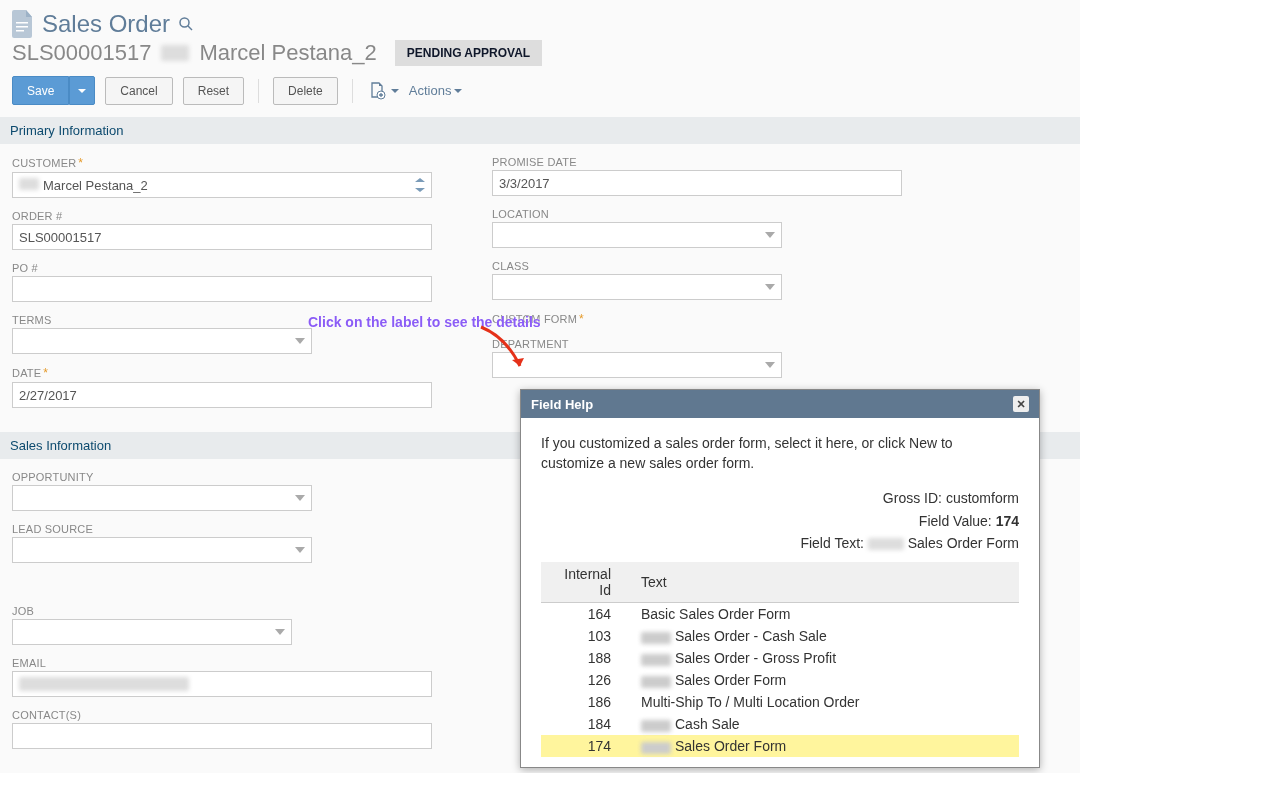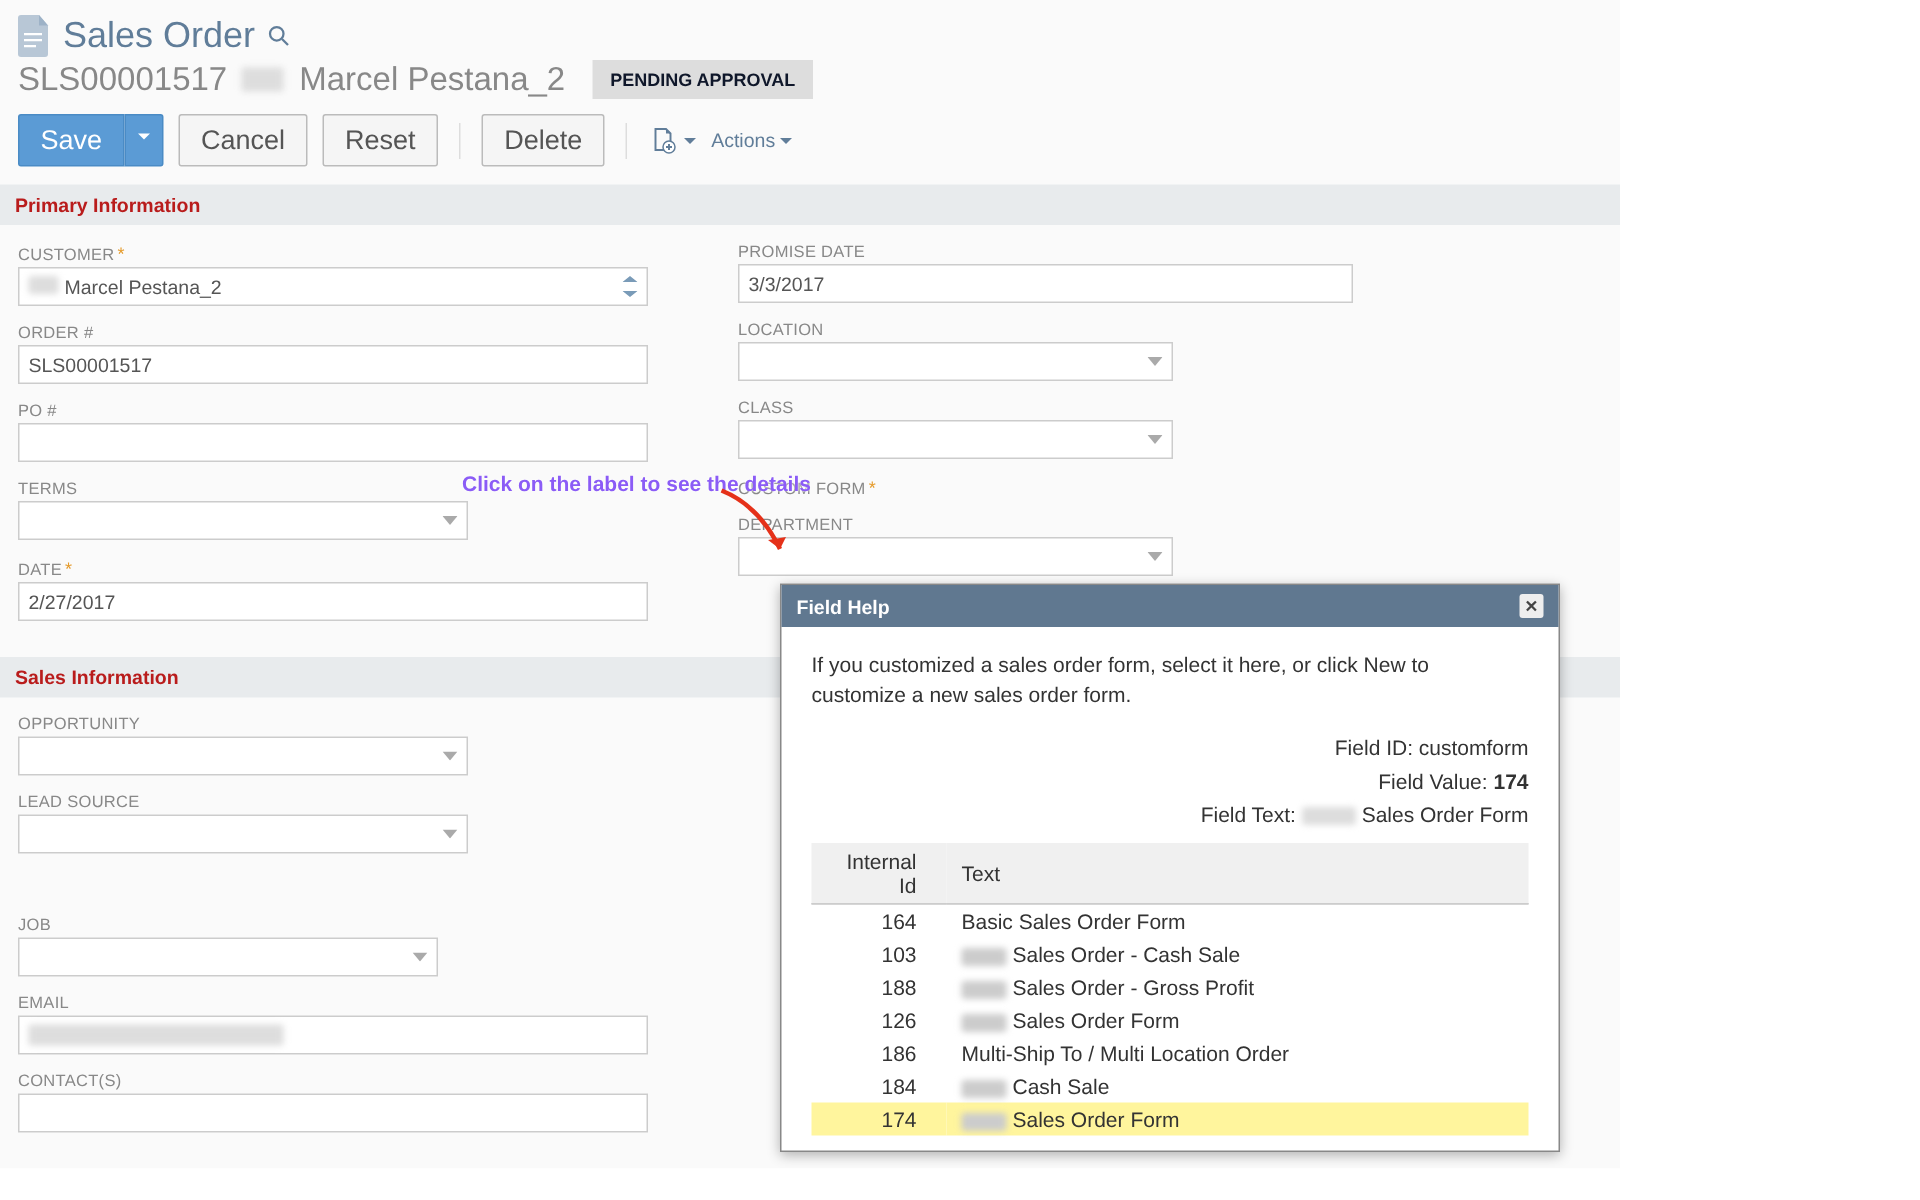--- a/index.html
+++ b/index.html
@@ -9,30 +9,30 @@
 .title-row { display: flex; align-items: center; gap: 8px; }
 .doc-icon { width: 22px; height: 28px; }
 .page-title { color: #607d99; font-size: 24px; font-weight: 400; }
 .search-icon { width: 16px; height: 16px; color: #607d99; cursor: pointer; }
 .subtitle-row { display: flex; align-items: center; gap: 10px; margin-top: 2px; }
 .order-id { color: #888; font-size: 22px; font-weight: 400; }
 .cust-blur { width: 28px; height: 16px; background: #ddd; filter: blur(2px); border-radius: 2px; }
 .customer-name { color: #888; font-size: 22px; font-weight: 400; }
 .status-badge { background: #ddd; color: #0f172a; font-size: 12px; font-weight: 600; padding: 6px 12px; margin-left: 8px; }
 .toolbar { display: flex; align-items: center; gap: 10px; padding: 4px 12px 12px; }
-.btn { border: 1px solid #bbb; background: #f5f5f5; color: #555; padding: 6px 14px; font-size: 18px; cursor: pointer; border-radius: 2px; }
+.btn { border: 1px solid #bbb; background: #f5f5f5; color: #555; padding: 6px 14px; font-size: 12px; cursor: pointer; border-radius: 2px; }
 .btn-primary { background: #5b9bd5; color: #fff; border: 1px solid #4a8bc5; }
 .btn-split { display: flex; }
 .btn-split .btn-primary { border-radius: 2px 0 0 2px; }
 .btn-dropdown { background: #5b9bd5; border: 1px solid #4a8bc5; border-left: 1px solid #4a8bc5; padding: 6px 8px; border-radius: 0 2px 2px 0; cursor: pointer; }
 .btn-dropdown svg { width: 8px; height: 8px; }
 .toolbar-sep { width: 1px; height: 24px; background: #ddd; margin: 0 4px; }
 .toolbar-icon { width: 20px; height: 20px; color: #607d99; cursor: pointer; }
 .actions-link { color: #607d99; font-size: 13px; cursor: pointer; display: flex; align-items: center; gap: 3px; }
-.section-header { background: #e8ebed; color: #b91c1c; font-size: 13px; font-weight: 700; padding: 6px 10px; }
+.section-header { background: #e8ebed; color: #0c4a6e; font-size: 13px; font-weight: 400; padding: 6px 10px; }
 .form-grid { display: flex; padding: 12px; gap: 60px; }
 .form-col { flex: 0 0 420px; }
 .form-col-right { flex: 0 0 410px; }
 .field { margin-bottom: 12px; }
 .field-label { color: #888; font-size: 11px; text-transform: uppercase; margin-bottom: 2px; letter-spacing: 0.2px; }
 .req-star { color: #e59b2c; font-size: 12px; margin-left: 2px; }
 .field-input { width: 100%; border: 1px solid #ccc; background: #fff; padding: 4px 6px; font-size: 13px; color: #555; height: 26px; display: flex; align-items: center; justify-content: space-between; }
 .field-input.wide { width: 420px; }
 .field-input.narrow { width: 300px; }
 .field-input.xnarrow { width: 290px; }
@@ -254,21 +254,21 @@
   </div>
 
   <div class="popup" style="top:377px; left:520px;margin-top:12px;">
     <div class="popup-header">
       <span>Field Help</span>
       <span class="popup-close">✕</span>
     </div>
     <div class="popup-body">
       <div class="popup-desc">If you customized a sales order form, select it here, or click New to customize a new sales order form.</div>
       <div class="popup-meta">
-        <div><span>Field ID:</span> <span>customform</span></div>
+        <div><span>Gross ID:</span> <span>customform</span></div>
         <div><span>Field Value:</span> <strong>174</strong></div>
         <div><span>Field Text:</span> <span class="meta-blur"></span> <span>Sales Order Form</span></div>
       </div>
       <table class="popup-table">
         <thead>
           <tr>
             <th class="id-col">Internal Id</th>
             <th>Text</th>
           </tr>
         </thead>

